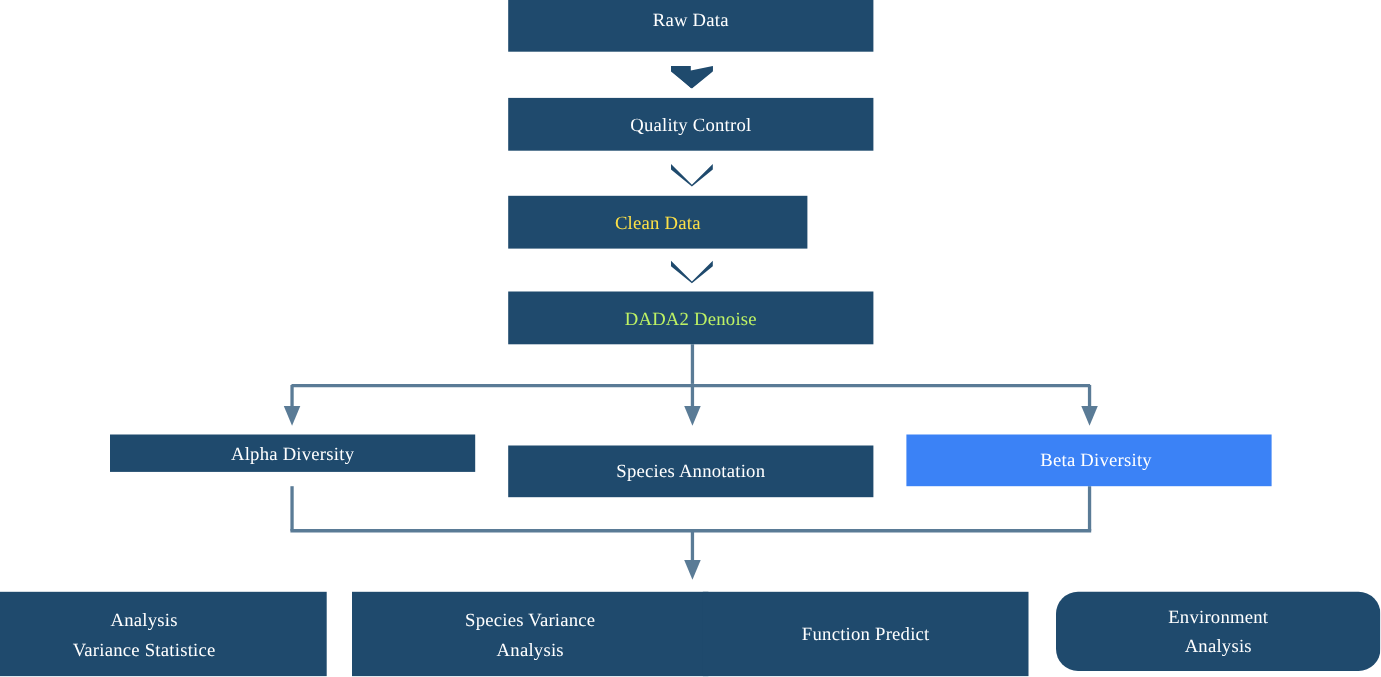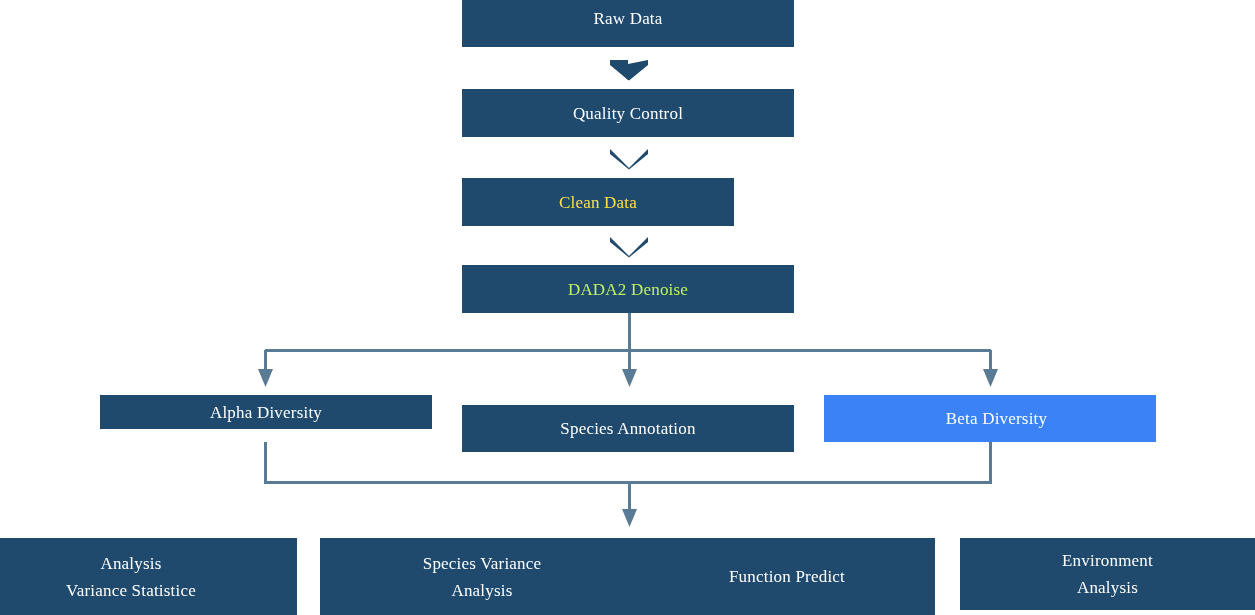--- a/index.html
+++ b/index.html
@@ -120,18 +120,18 @@
     <span class="line2">Variance Statistice</span>
   </div>
   <div class="node" style="left: 320px; top: 538px; width: 324px; height: 77px; background: rgb(31, 74, 109); color: rgb(255, 255, 255);">
     <span>Species Variance</span>
     <span class="line2">Analysis</span>
   </div>
   <div class="node" style="left: 639px; top: 538px; width: 296px; height: 77px; background: rgb(31, 74, 109); color: rgb(255, 255, 255);">
     <span>Function Predict</span>
 
   </div>
-  <div class="node" style="left: 960px; top: 538px; width: 295px; height: 72px; background: rgb(31, 74, 109); color: rgb(255, 255, 255);">
+  <div class="node" style="left: 960px; top: 538px; width: 295px; height: 72px; background: rgb(31, 74, 109); color: rgb(255, 255, 255); border-radius: 20px;">
     <span>Environment</span>
     <span class="line2">Analysis</span>
   </div>
 
 </div>
 
 </body></html>

